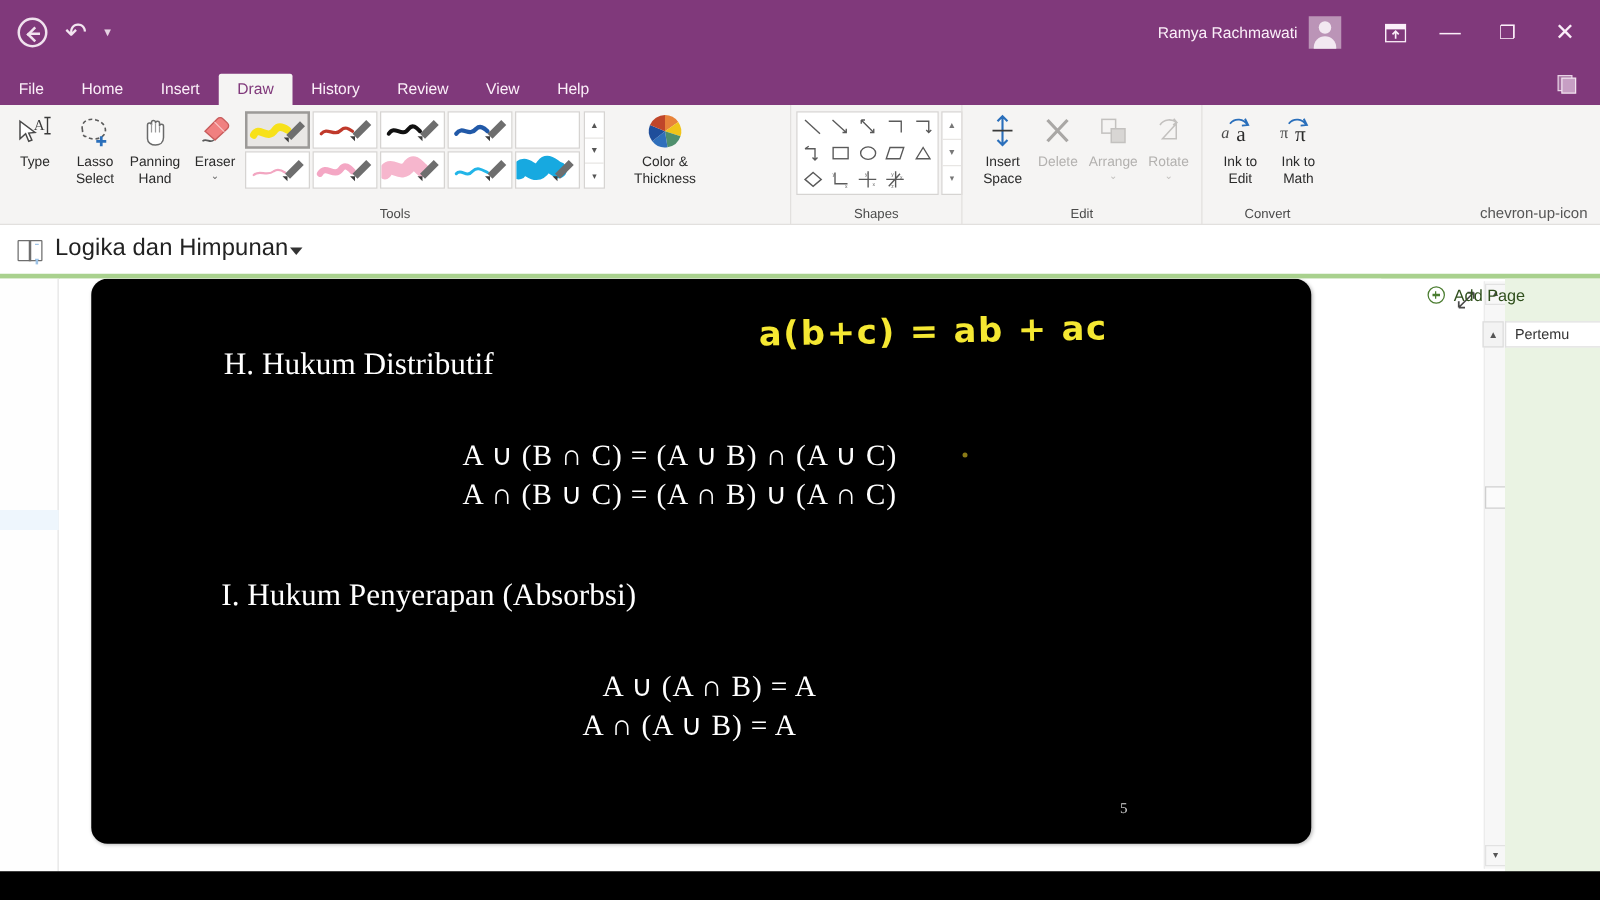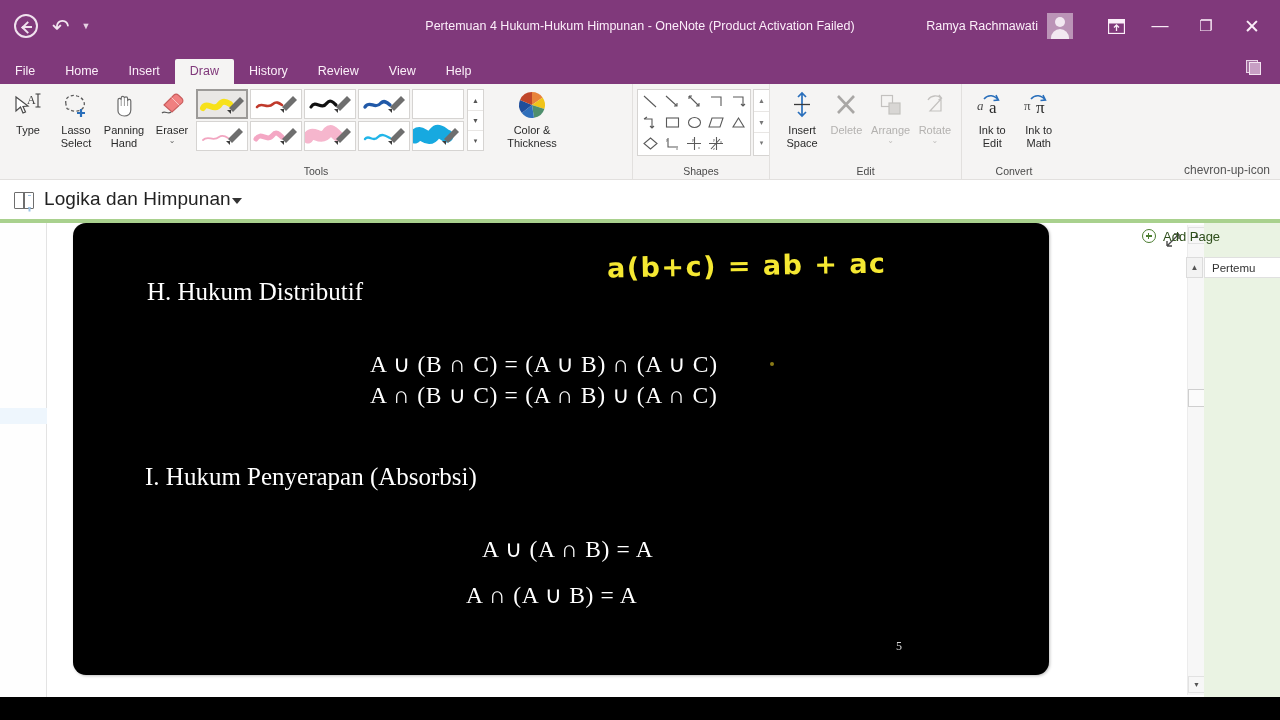--- a/index.html
+++ b/index.html
@@ -266,20 +266,21 @@
     position: absolute; left: 534px; top: 27px;
     font-family: "DejaVu Sans", sans-serif;
     font-size: 27px; font-weight: bold; color: #f5e832;
     letter-spacing: 1.5px; white-space: nowrap;
     transform: rotate(-1deg);
   }
   .slide .sec-head {
     position: absolute; color: #fff;
     font-family: "Liberation Serif", serif; font-size: 25px;
     white-space: nowrap;
+    margin-left: 32px;
   }
   .slide .eq {
     position: absolute; color: #fff;
     font-family: "Liberation Serif", serif; font-size: 23.5px;
     white-space: nowrap; letter-spacing: .7px;
   }
   .slide .reddot {
     position: absolute; left: 697px; top: 139px;
     width: 4px; height: 4px; border-radius: 50%; background: #8a7a16;
   }
@@ -349,21 +350,20 @@
 </style>
 </head>
 <body>
 
 <div id="app">
 
   <div class="titlebar">
     <div class="tb-back"></div>
     <div class="tb-undo">↶</div>
     <div class="tb-qatdrop">▼</div>
-    <div class="tb-title">Pertemuan 4 Hukum-Hukum Himpunan   -  OneNote (Product Activation Failed)</div>
     <div class="tb-right">
       <div class="tb-user">Ramya Rachmawati</div>
       <div class="tb-avatar"></div>
       <div class="tb-ribbonopt">
         <svg width="17" height="15" viewBox="0 0 17 15">
           <rect x="0.5" y="0.5" width="16" height="14" fill="none" stroke="#fbeff9" stroke-width="1.3"></rect>
           <rect x="0.5" y="0.5" width="16" height="4" fill="#fbeff9"></rect>
           <path d="M8.5 12 L8.5 6 M6 8.5 L8.5 6 L11 8.5" fill="none" stroke="#fbeff9" stroke-width="1.3"></path>
         </svg>
       </div>
@@ -731,21 +731,21 @@
       <div class="slide">
         <div class="hw">a(b+c) =  ab + ac</div>
 
         <div class="sec-head" style="left:74px; top:55px;">H. Hukum Distributif</div>
         <div class="eq" style="left:297px; top:127px;">A ∪ (B ∩ C) = (A ∪ B) ∩ (A ∪ C)</div>
         <div class="eq" style="left:297px; top:158px;">A ∩ (B ∪ C) = (A ∩ B) ∪ (A ∩ C)</div>
         <div class="reddot"></div>
 
         <div class="sec-head" style="left:72px; top:240px;">I. Hukum Penyerapan (Absorbsi)</div>
         <div class="eq" style="left:409px; top:312px;">A ∪ (A ∩ B) = A</div>
-        <div class="eq" style="left:393px; top:358px;">A ∩ (A ∪ B) = A</div>
+        <div class="eq" style="left:393px; top:343px;">A ∩ (A ∪ B) = A</div>
 
         <div class="pgnum">5</div>
       </div>
     </div>
 
     <div class="expandbtn">
       <svg width="18" height="18" viewBox="0 0 18 18">
         <path d="M3 15 L15 3 M3 15 L3 10 M3 15 L8 15 M15 3 L15 8 M15 3 L10 3" stroke="#4a4a4a" stroke-width="1.4" fill="none"></path>
       </svg>
     </div>

